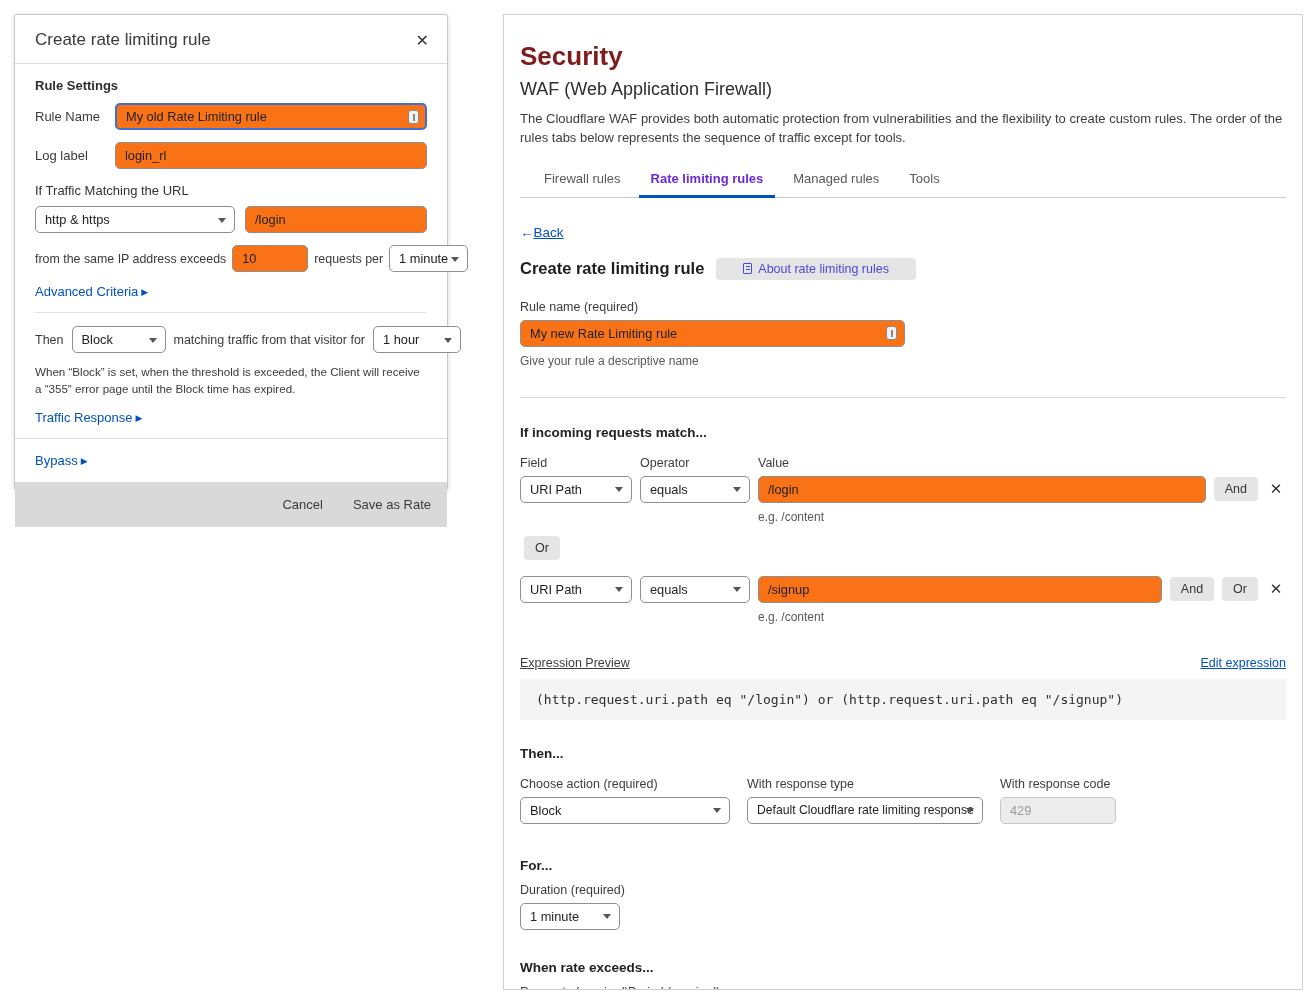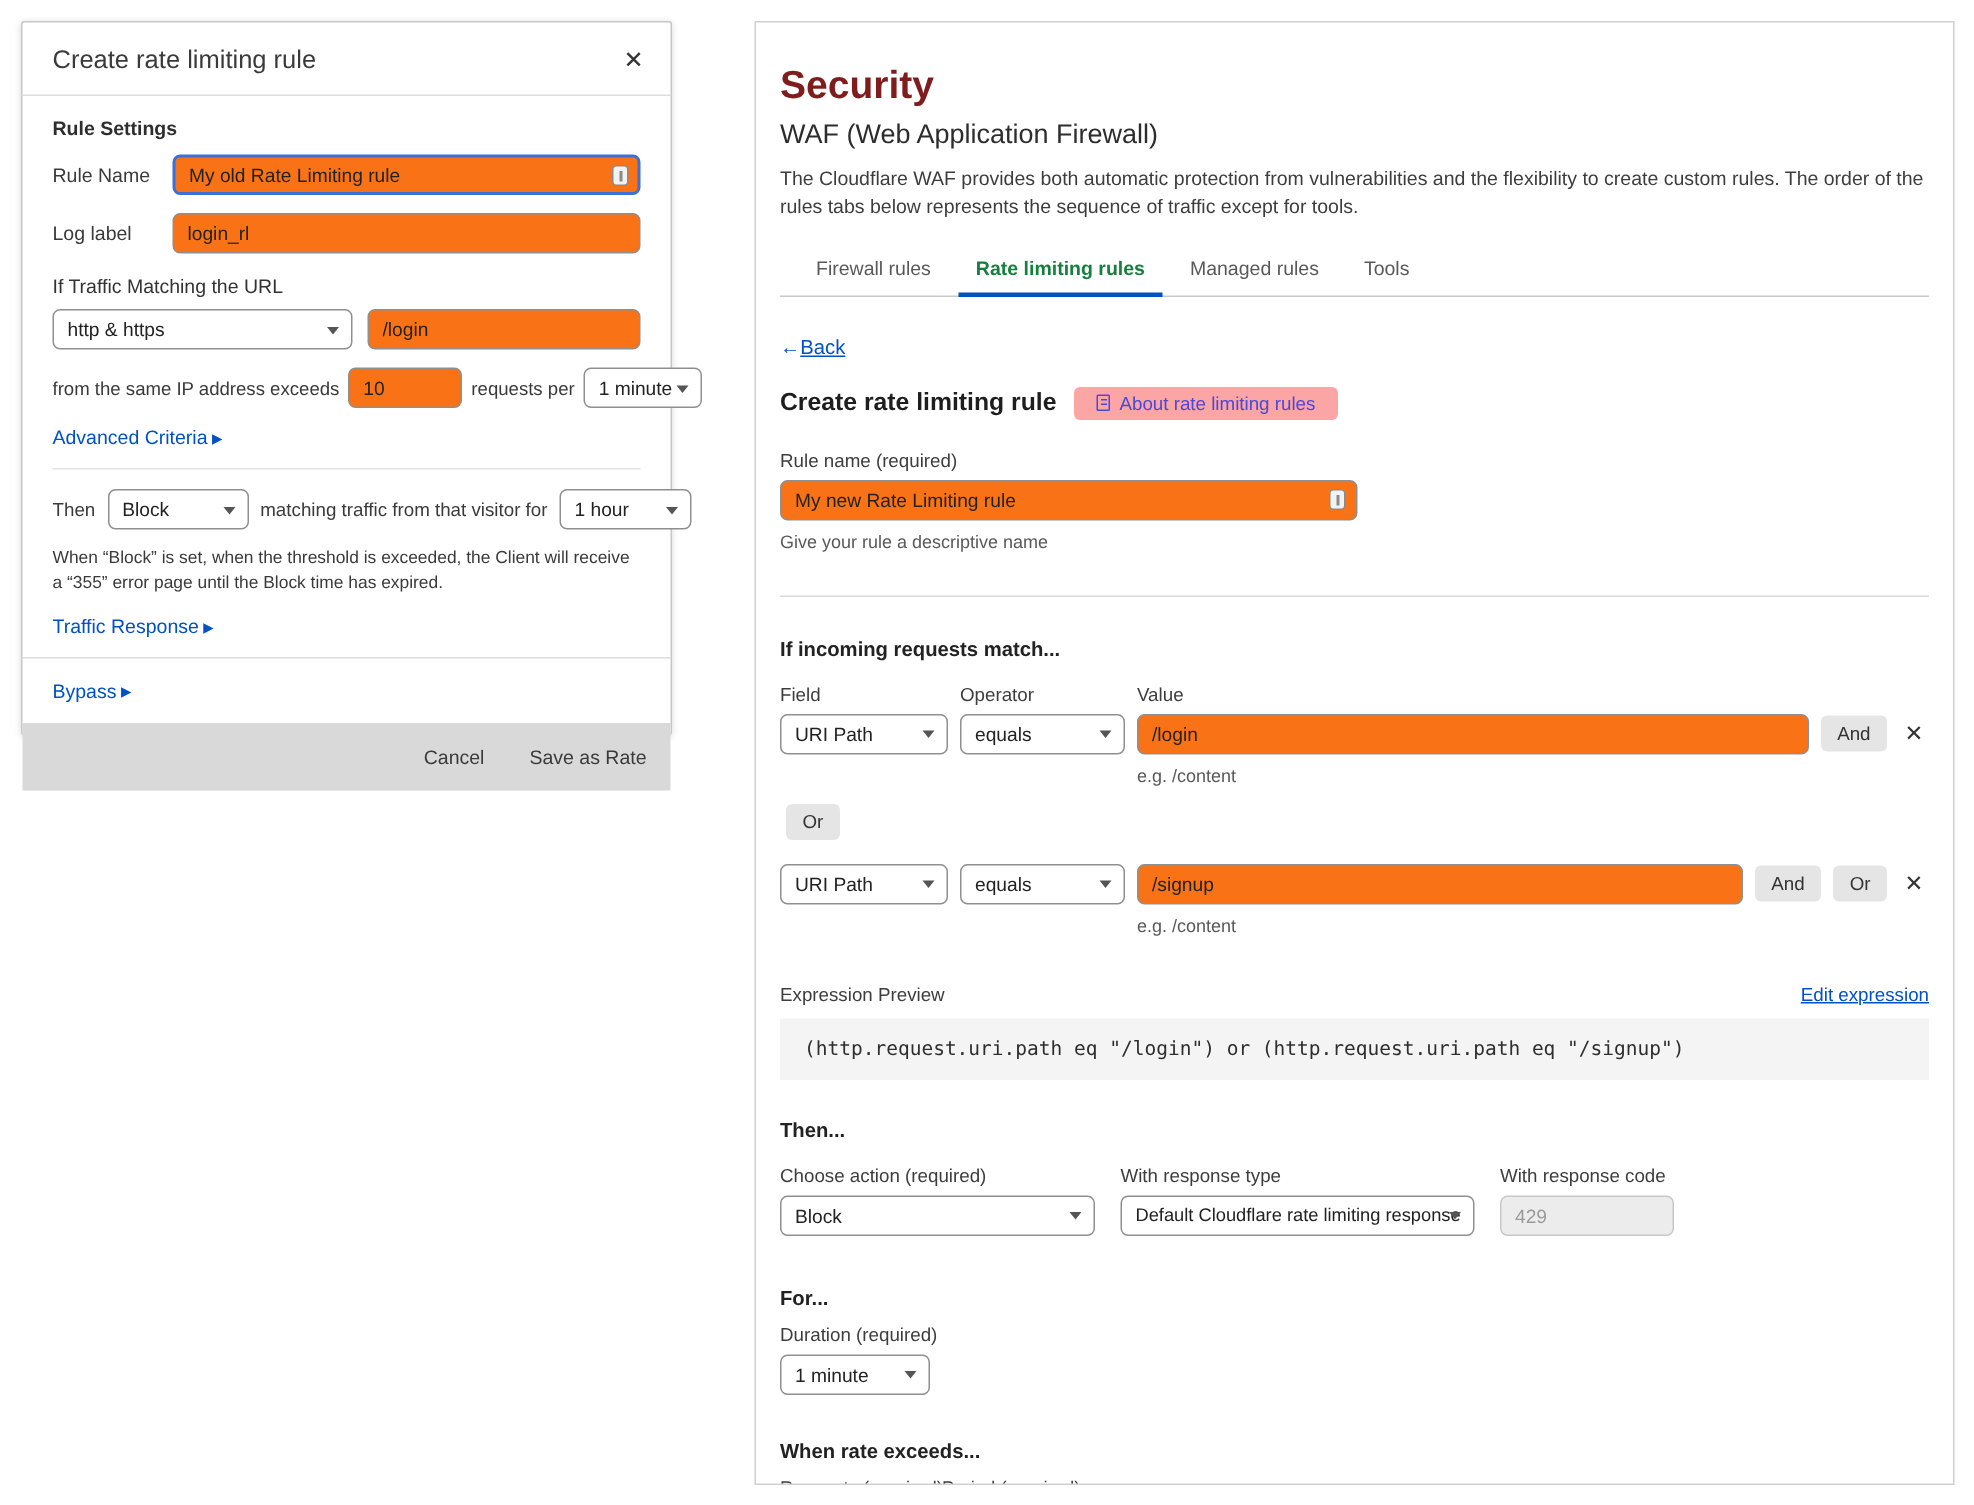--- a/index.html
+++ b/index.html
@@ -70,48 +70,48 @@
   
   .panel {
     position:absolute; left:503px; top:14px; width:800px; height:976px;
     background:#fff; border:1px solid #d0d0d0; padding:26px 16px 0; overflow:hidden;
   }
   .pg-title { font-size:26px; font-weight:700; color:#7f1d1d; margin-bottom:7px; }
   .pg-subtitle { font-size:18px; font-weight:400; color:#2d2d2d; margin-bottom:10px; }
   .pg-desc { font-size:13px; color:#3d3d3d; line-height:1.45; margin-bottom:17px; max-width:768px; }
   .tabs { display:flex; border-bottom:1px solid #c9c9c9; padding-left:12px; }
   .tab { padding:6px 12px 9px; font-size:13px; color:#595959; cursor:pointer; border-bottom:3px solid transparent; margin-bottom:-1px; margin-right:6px; }
-  .tab.active { color:#15803d; font-weight:700; border-bottom-color:#0051c3; }
+  .tab.active { color:#6d28d9; font-weight:700; border-bottom-color:#0051c3; }
   .back-row { margin:25px 0 17px; }
   .back-link { color:#0051c3; font-size:13.5px; cursor:pointer; }
   .back-link .bl-text { text-decoration:underline; }
   .heading-row { display:flex; align-items:center; gap:12px; margin-bottom:20px; }
   .form-heading { font-size:16.5px; font-weight:700; color:#1e1e1e; }
   .about-badge {
-    background:#fca5a5; color:#4a48d8; font-size:12.5px; padding:4px 15px;
+    background:#e5e5e5; color:#4a48d8; font-size:12.5px; padding:4px 27px;
     border-radius:4px; display:inline-flex; align-items:center; gap:6px; cursor:pointer;
   }
   .doc-icon { width:9px; height:11px; border:1px solid #4a48d8; border-radius:1px; position:relative; flex:none; }
   .doc-icon::after { content:""; position:absolute; left:1.5px; top:2px; width:4px; height:1px; background:#4a48d8; box-shadow:0 3px 0 #4a48d8; }
   .sm-label { font-size:12.5px; color:#3d3d3d; margin-bottom:6px; }
   .rn-wrap { position:relative; width:385px; }
   .help-text { font-size:12px; color:#595959; margin-top:7px; }
   .wide-hr { border:none; border-top:1px solid #d9d9d9; margin:29px 0 27px; }
   .sec-title { font-size:13.5px; font-weight:700; color:#222; margin-bottom:16px; }
   .cond-labels { display:flex; gap:8px; font-size:12.5px; color:#3d3d3d; margin-bottom:6px; }
   .cond-labels .c1 { width:112px; flex:none; }
   .cond-labels .c2 { width:110px; flex:none; }
   .cond-row { display:flex; gap:8px; align-items:center; }
   .cond-row .select.f { width:112px; flex:none; }
   .cond-row .select.o { width:110px; flex:none; }
   .cond-row .gbtn { flex:none; }
   .cond-hint { font-size:12px; color:#595959; margin:7px 0 12px 238px; }
   .or-row { margin:2px 0 16px 4px; }
   .expr-head { display:flex; justify-content:space-between; align-items:center; margin-top:32px; }
-  .expr-label { font-size:12.5px; color:#3d3d3d; }
+  .expr-label { font-size:12.5px; color:#3d3d3d;text-decoration:underline; }
   .edit-link { color:#0051c3; font-size:12.5px; text-decoration:underline; cursor:pointer; }
   .expr-box {
     background:#f4f4f4; padding:13px 16px; margin-top:9px;
     font-family:"DejaVu Sans Mono", "Liberation Mono", monospace; font-size:13px; color:#2e2e2e;
   }
   .then-cols { display:flex; gap:17px; }
   .then-cols .col1 { width:210px; flex:none; }
   .then-cols .col2 { width:236px; flex:none; }
   .then-cols .col3 { width:116px; flex:none; }
   .mt26 { margin-top:26px; } .mt34 { margin-top:34px; } .mt30 { margin-top:30px; }

